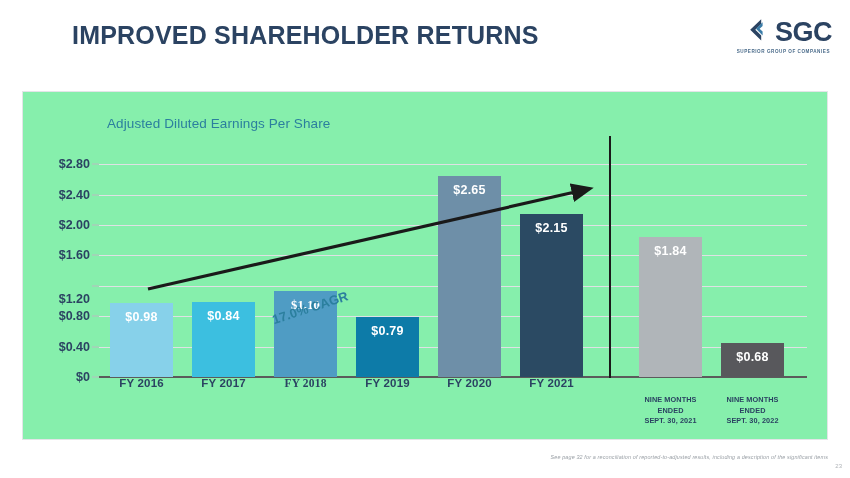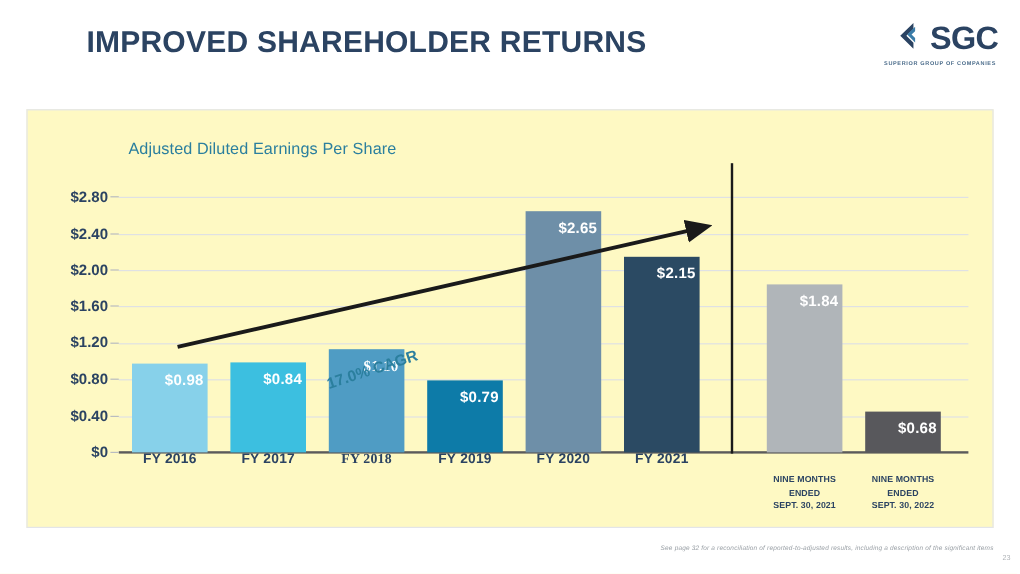--- a/index.html
+++ b/index.html
@@ -60,21 +60,21 @@
     font-weight: bold;
   }
 
   
   #chart-card {
     position: absolute;
     left: 22px;
     top: 91px;
     width: 806px;
     height: 349px;
-    background: #fef9c3;
+    background: #86efac;
     border: 1px solid #e3e5e8;
     box-sizing: border-box;
   }
 
   #chart-subtitle {
     position: absolute;
     left: 84px;
     top: 24px;
     font-size: 13.5px;
     color: #2b7f9e;
@@ -129,21 +129,21 @@
 
   
   .bar {
     position: absolute;
     bottom: 0;
     box-sizing: border-box;
   }
   .bar-value {
     position: absolute;
     top: 7px;
-    left: 12px;
+    left: 0;
     width: 100%;
     text-align: center;
     font-size: 12.5px;
     font-weight: bold;
     color: #ffffff;
     letter-spacing: 0.2px;
   }
   .cat-label {
     position: absolute;
     top: 100%;
@@ -248,21 +248,21 @@
     <div class="ytick-dash" style="top:106.4px;"></div>
     <div class="ytick-dash" style="top:136.8px;"></div>
     <div class="ytick-dash" style="top:167.2px;"></div>
     <div class="ytick-dash" style="top:197.6px;"></div>
     <div class="ytick-dash" style="top:228px;"></div>
 
     <div class="ytick" style="top:15.2px;">$2.80</div>
     <div class="ytick" style="top:45.6px;">$2.40</div>
     <div class="ytick" style="top:76.0px;">$2.00</div>
     <div class="ytick" style="top:106.4px;">$1.60</div>
-    <div class="ytick" style="top:136px;">$1.20</div>
+    <div class="ytick" style="top:150px;">$1.20</div>
     <div class="ytick" style="top:167.2px;">$0.80</div>
     <div class="ytick" style="top:197.6px;">$0.40</div>
     <div class="ytick" style="top:228px;">$0</div>
 
     <div class="bar" style="left:11px; width:63px; height:74.5px; background:#87d1ea;">
       <div class="bar-value">$0.98</div>
       <div class="cat-label">FY 2016</div>
     </div>
 
     <div class="bar" style="left:93px; width:63px; height:75.2px; background:#3cbfe0;">

